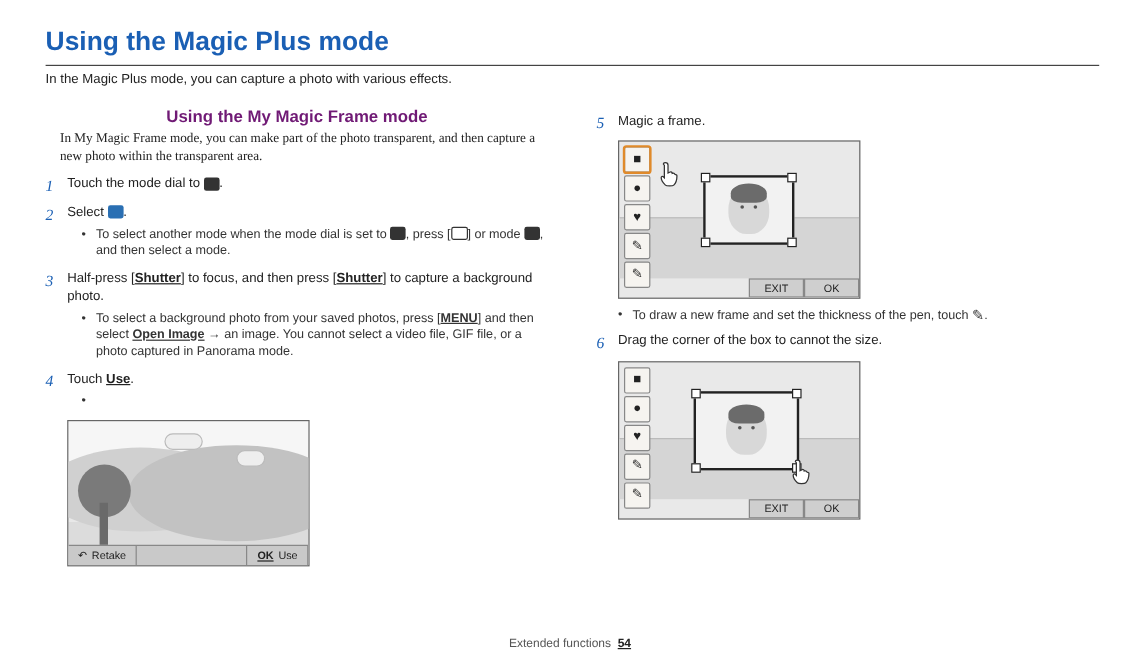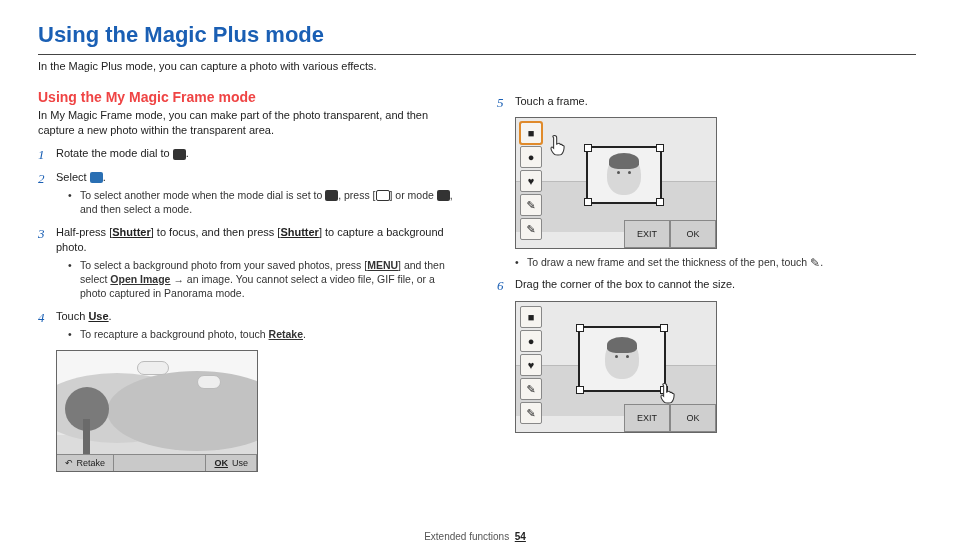--- a/index.html
+++ b/index.html
@@ -32,27 +32,29 @@
     margin: 4px 0 14px 0;
   }
   .cols {
     display: flex;
     gap: 40px;
   }
   .col {
     flex: 1 1 50%;
   }
   h2.sub-title {
-    color: #ef4444;
+    color: #701a75;
     font-weight: 700;
     font-size: 14px;
     margin: 0 0 2px 0;
+    text-align: center;
   }
   .sub-intro {
-    margin: 0 0 8px 0;
+    margin: 0 0 8px 12px;
+    font-family: Liberation Serif, serif;
   }
   .step {
     display: flex;
     gap: 8px;
     margin: 6px 0;
   }
   .step-num {
     color: #1a5fb4;
     font-style: italic;
     font-weight: 400;
@@ -243,21 +245,21 @@
   }
   .pointer {
     position: absolute;
     width: 28px; height: 28px;
     pointer-events: none;
   }
   .pointer svg { width: 100%; height: 100%; }
   .fig-frame .bar2 {
     position: absolute;
     bottom: 0; right: 0;
-    height: 28px;
+    height: 16px;
     display: flex;
   }
   .bar2 .bbtn {
     width: 44px;
     font-size: 9px;
     background: #cfcfcf;
     border: 1px solid #888;
     display:flex;align-items:center;justify-content:center;
   }
 </style>
@@ -271,21 +273,21 @@
 
   <div class="cols">
 
     <div class="col">
       <h2 class="sub-title">Using the My Magic Frame mode</h2>
       <div class="sub-intro">In My Magic Frame mode, you can make part of the photo transparent, and then capture a new photo within the transparent area.</div>
 
       <div class="step">
         <div class="step-num">1</div>
         <div class="step-body">
-          <span>Rotate the mode dial to </span><span class="icon-box"></span><span>.</span>
+          <span>Touch the mode dial to </span><span class="icon-box"></span><span>.</span>
         </div>
       </div>
 
       <div class="step">
         <div class="step-num">2</div>
         <div class="step-body">
           <span>Select </span><span class="icon-box" style="background:#2a6fb3"></span><span>.</span>
           <div class="note">
             <span class="bullet">•</span>
             <span>
@@ -307,23 +309,20 @@
           </div>
         </div>
       </div>
 
       <div class="step">
         <div class="step-num">4</div>
         <div class="step-body">
           <span>Touch </span><b>Use</b><span>.</span>
           <div class="note">
             <span class="bullet">•</span>
-            <span>
-              <span>To recapture a background photo, touch </span><b>Retake</b><span>.</span>
-            </span>
           </div>
         </div>
       </div>
 
       <div class="fig-landscape">
         <div class="hill1"></div>
         <div class="hill2"></div>
         <div class="tree-top"></div>
         <div class="tree-trunk"></div>
         <div class="cloud" style="top:10px;left:80px"></div>
@@ -339,21 +338,21 @@
             <span>Use</span>
           </div>
         </div>
       </div>
     </div>
 
     <div class="col">
 
       <div class="step">
         <div class="step-num">5</div>
-        <div class="step-body">Touch a frame.</div>
+        <div class="step-body">Magic a frame.</div>
       </div>
 
       <div class="fig-frame">
         <div class="ground"></div>
         <div class="tool-col">
           <div class="tool sel">■</div>
           <div class="tool">●</div>
           <div class="tool">♥</div>
           <div class="tool">✎</div>
           <div class="tool">✎</div>

